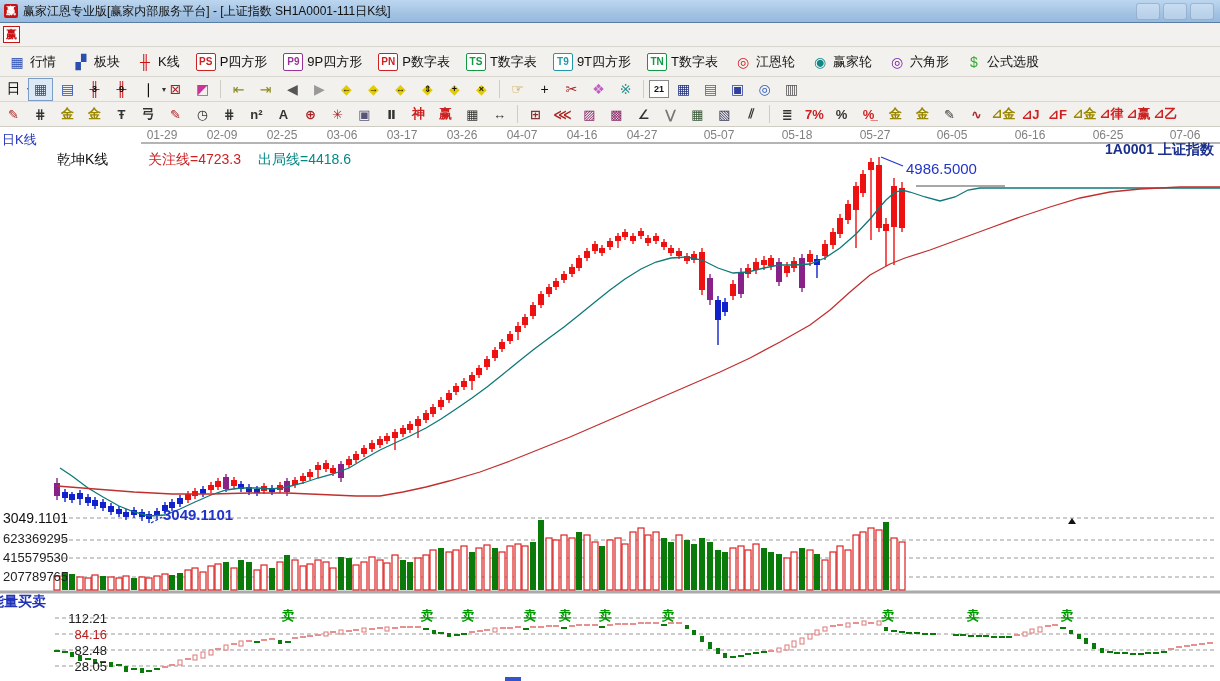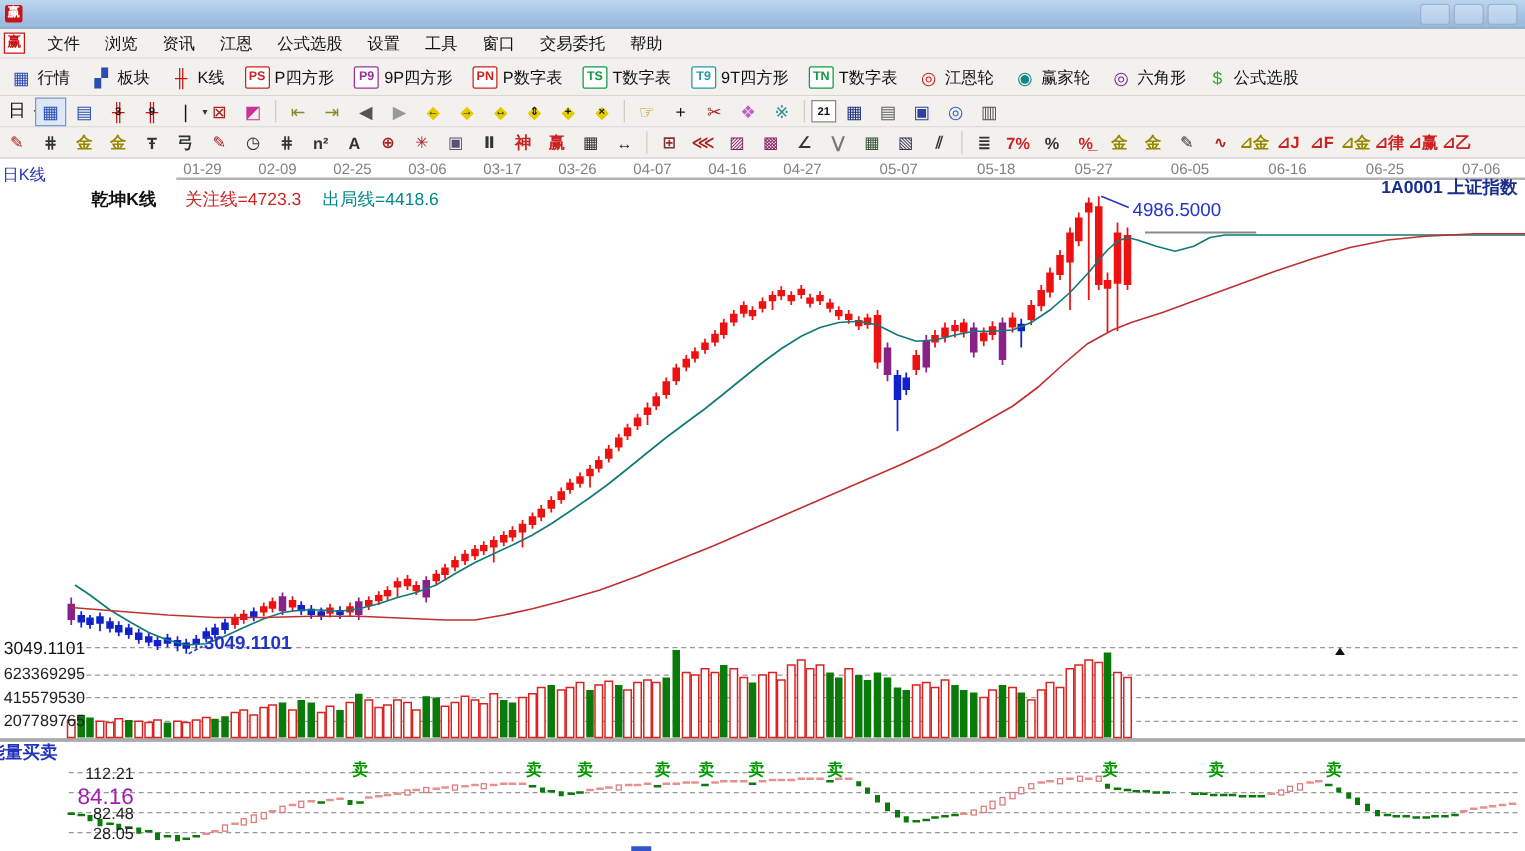--- a/index.html
+++ b/index.html
@@ -46,41 +46,30 @@
   
   #chartwrap{position:absolute;left:0;top:127px;width:1220px;height:554px;background:#fff;}
   .lbl{position:absolute;white-space:nowrap;}
 </style>
 </head>
 <body>
 <div id="app">
 
 <div class="titlebar">
   <span class="appicon">赢</span>
+  <span>赢家江恩专业版[赢家内部服务平台] - [上证指数  SH1A0001-111日K线]</span>
   <span class="wincontrols">
     <span></span>
     <span></span>
     <span></span>
   </span>
 </div>
 
 <div class="menubar">
   <span class="appicon2">赢</span>
-  <span id="menuitems" style="display: flex;">
-        <span class="mitem">文件</span>
-        <span class="mitem">浏览</span>
-        <span class="mitem">资讯</span>
-        <span class="mitem">江恩</span>
-        <span class="mitem">公式选股</span>
-        <span class="mitem">设置</span>
-        <span class="mitem">工具</span>
-        <span class="mitem">窗口</span>
-        <span class="mitem">交易委托</span>
-        <span class="mitem">帮助</span>
-      </span>
 </div>
 
 <div class="toolbar1" id="toolbar1">
       <span class="tb1item">
         <span class="cicon" style="color: rgb(42, 77, 176);">▦</span>
         <span>行情</span>
       </span>
       <span class="tb1item">
         <span class="cicon" style="color: rgb(42, 77, 176);">▞</span>
         <span>板块</span>
@@ -735,31 +724,31 @@
         <text x="565" y="620" text-anchor="middle" font-size="13" font-weight="bold" fill="#009900">卖</text>
         <text x="605" y="620" text-anchor="middle" font-size="13" font-weight="bold" fill="#009900">卖</text>
         <text x="668" y="620" text-anchor="middle" font-size="13" font-weight="bold" fill="#009900">卖</text>
         <text x="888" y="620" text-anchor="middle" font-size="13" font-weight="bold" fill="#009900">卖</text>
         <text x="973" y="620" text-anchor="middle" font-size="13" font-weight="bold" fill="#009900">卖</text>
         <text x="1067" y="620" text-anchor="middle" font-size="13" font-weight="bold" fill="#009900">卖</text>
         <rect x="505" y="677" width="16" height="4" fill="#3355cc"></rect>
       </svg>
 
   <div class="lbl" style="left:2px;top:4px;color:#2233bb;font-size:13px;">日K线</div>
-  <div class="lbl" style="left:73px;top:24px;color:#111;font-size:14px;font-weight:bold;">乾坤K线</div>
+  <div class="lbl" style="left:57px;top:24px;color:#111;font-size:14px;font-weight:normal;">乾坤K线</div>
   <div class="lbl" style="left:148px;top:24px;color:#cc2222;font-size:14px;">关注线=4723.3</div>
   <div class="lbl" style="left:258px;top:24px;color:#008888;font-size:14px;">出局线=4418.6</div>
   <div class="lbl" style="right:6px;top:14px;color:#1a2e8c;font-size:14px;font-weight:bold;">1A0001  上证指数</div>
   <div class="lbl" style="left:906px;top:33px;color:#2233cc;font-size:15px;">4986.5000</div>
   <div class="lbl" style="left:3px;top:383px;color:#111;font-size:14px;">3049.1101</div>
   <div class="lbl" style="left:163px;top:379px;color:#2233cc;font-size:15px;font-weight:bold;">3049.1101</div>
   <div class="lbl" style="left:3px;top:404px;color:#222;font-size:13px;">623369295</div>
   <div class="lbl" style="left:3px;top:423px;color:#222;font-size:13px;">415579530</div>
   <div class="lbl" style="left:3px;top:442px;color:#222;font-size:13px;">207789765</div>
   <div class="lbl" style="left:-10px;top:466px;color:#2233bb;font-size:14px;font-weight:bold;">能量买卖</div>
   <div class="lbl" style="left:62px;top:484px;width:45px;text-align:right;color:#222;font-size:13px;">112.21</div>
-  <div class="lbl" style="left:62px;top:500px;width:45px;text-align:right;color:#a21caf;font-size:18px;">84.16</div>
+  <div class="lbl" style="left:62px;top:500px;width:45px;text-align:right;color:#b91c1c;font-size:13px;">84.16</div>
   <div class="lbl" style="left:62px;top:516px;width:45px;text-align:right;color:#222;font-size:13px;">82.48</div>
   <div class="lbl" style="left:62px;top:532px;width:45px;text-align:right;color:#222;font-size:13px;">28.05</div>
   
 </div>
 
 </div>
 
 </body></html>

